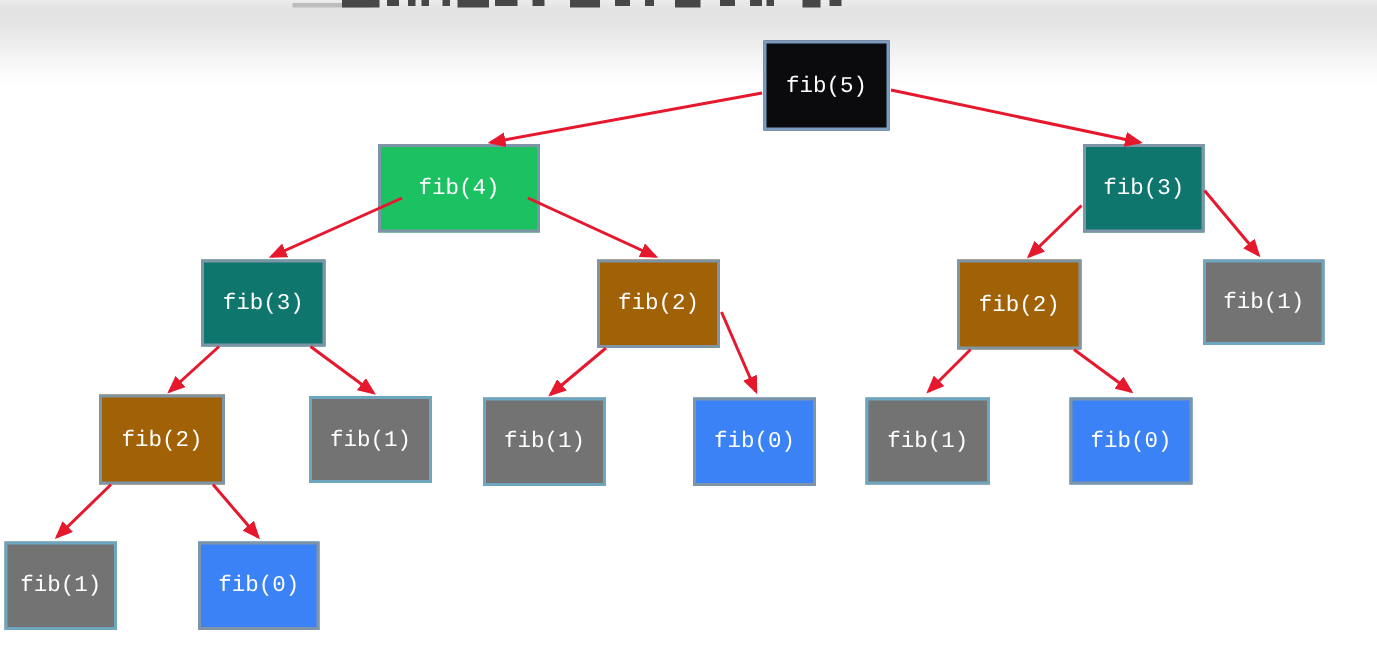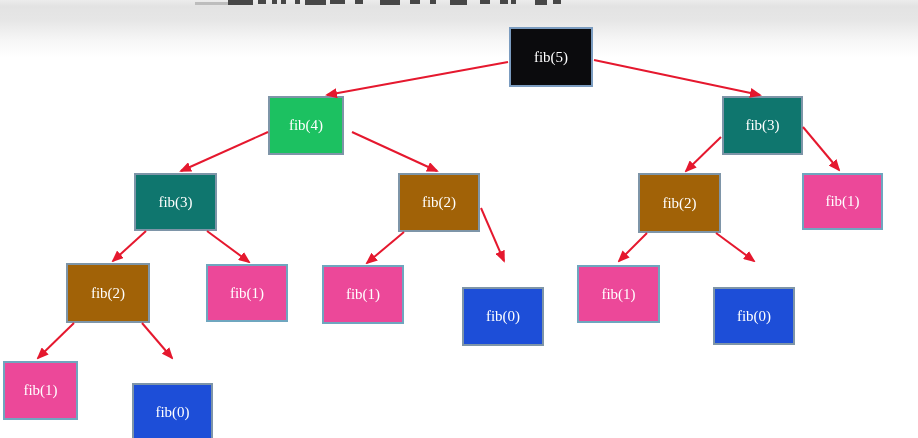--- a/index.html
+++ b/index.html
@@ -1,35 +1,35 @@
 <!DOCTYPE html>
 <html><head>
 <meta charset="utf-8">
 <style>
   html,body{margin:0;padding:0;background:#fff;}
   .screen{
     position:relative;width:918px;height:438px;overflow:hidden;
-    background:#ffffff;font-family:Liberation Serif, serif;
+    background:#ffffff;font-family:Liberation Mono, monospace;
   }
   .top-band{
     position:absolute;left:0;top:0;width:918px;height:58px;
     background:linear-gradient(180deg,#ececec 0px,#e3e3e3 6px,#e6e6e6 20px,#f6f6f6 40px,#ffffff 58px);
   }
   .frags{position:absolute;left:0;top:0;width:918px;height:8px;}
   .frags span{position:absolute;background:#474747;}
   .node{
     position:absolute;display:flex;align-items:center;justify-content:center;
     color:#ffffff;font-size:15px;border:2px solid #7e95a8;box-sizing:border-box;
   }
   .c-black{background:#0b0b0d;border-color:#7b9cc0;}
   .c-green{background:#1cc161;}
   .c-yellow{background:#0f766e;}
   .c-purple{background:#a16207;}
-  .c-cyan{background:#ec4899;border-color:#6fa6bf;}
-  .c-gray{background:#1d4ed8;margin-top:22px;}
+  .c-cyan{background:#737373;border-color:#6fa6bf;}
+  .c-gray{background:#3b82f6;}
   .edges{position:absolute;left:0;top:0;pointer-events:none;}
 </style>
 </head>
 <body>
 
 <div class="screen">
 
   <div class="top-band"></div>
 
   <div class="frags">
@@ -47,21 +47,21 @@
     <span style="left:430px;top:0;width:6px;height:4px;"></span>
     <span style="left:450px;top:0;width:17px;height:5px;"></span>
     <span style="left:480px;top:0;width:10px;height:4px;"></span>
     <span style="left:500px;top:0;width:8px;height:4px;"></span>
     <span style="left:511px;top:0;width:5px;height:4px;"></span>
     <span style="left:535px;top:0;width:12px;height:5px;"></span>
     <span style="left:553px;top:0;width:8px;height:4px;"></span>
   </div>
 
   <div class="node c-black" style="left:509px;top:27px;width:84px;height:60px">fib(5)</div>
-  <div class="node c-green" style="left:268px;top:96px;width:76px;height:59px">fib(4)</div>
+  <div class="node c-green" style="left:252px;top:96px;width:108px;height:59px">fib(4)</div>
   <div class="node c-yellow" style="left:722px;top:96px;width:81px;height:59px">fib(3)</div>
   <div class="node c-yellow" style="left:134px;top:173px;width:83px;height:58px">fib(3)</div>
   <div class="node c-purple" style="left:398px;top:173px;width:82px;height:59px">fib(2)</div>
   <div class="node c-purple" style="left:638px;top:173px;width:83px;height:60px">fib(2)</div>
   <div class="node c-cyan" style="left:802px;top:173px;width:81px;height:57px">fib(1)</div>
   <div class="node c-purple" style="left:66px;top:263px;width:84px;height:60px">fib(2)</div>
   <div class="node c-cyan" style="left:206px;top:264px;width:82px;height:58px">fib(1)</div>
   <div class="node c-cyan" style="left:322px;top:265px;width:82px;height:59px">fib(1)</div>
   <div class="node c-gray" style="left:462px;top:265px;width:82px;height:59px">fib(0)</div>
   <div class="node c-cyan" style="left:577px;top:265px;width:83px;height:58px">fib(1)</div>

